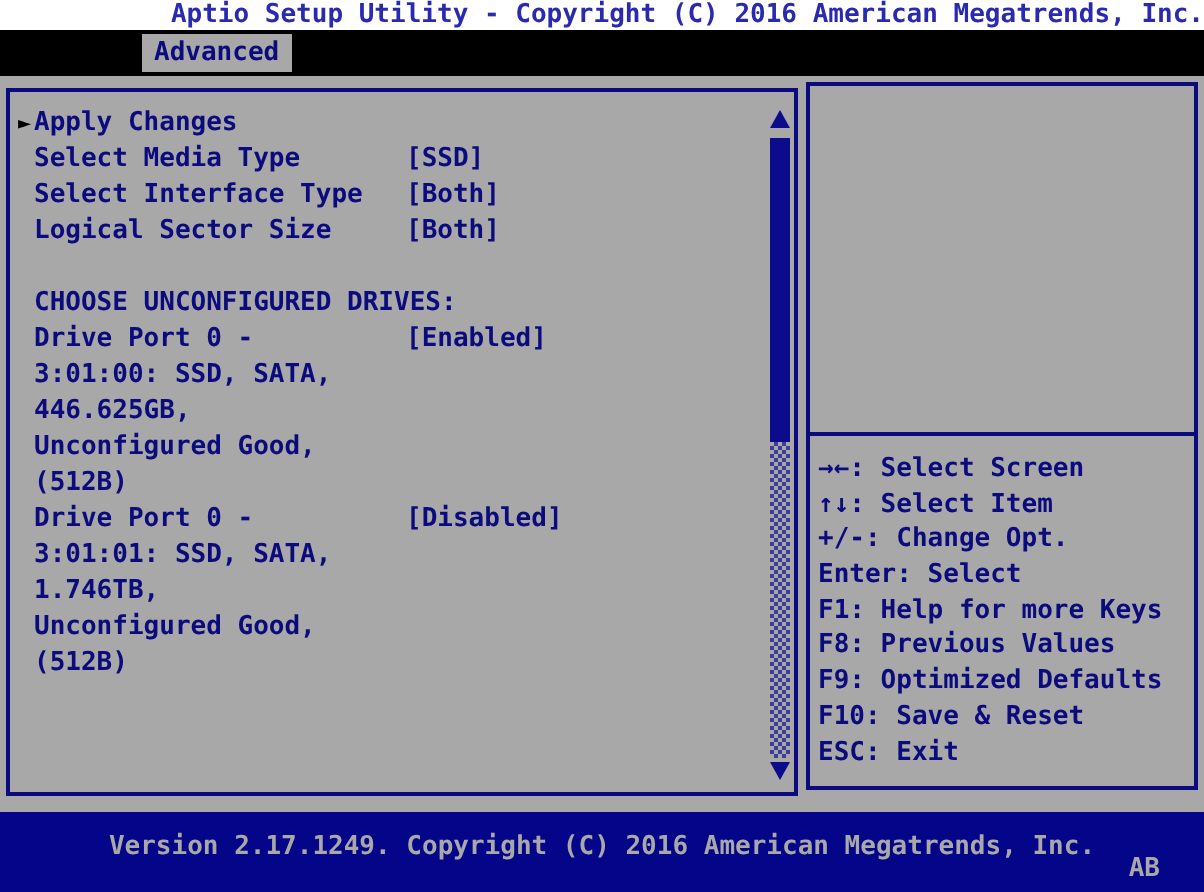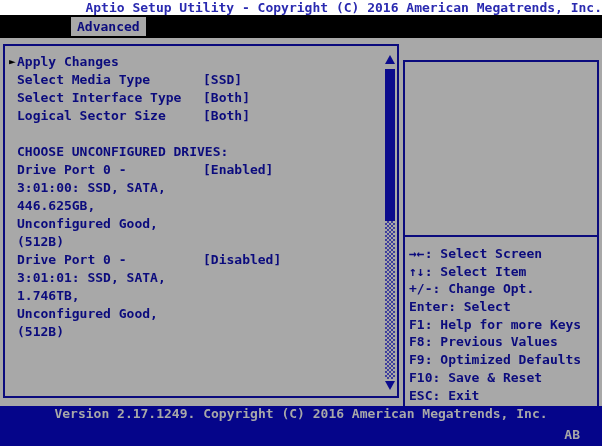--- a/index.html
+++ b/index.html
@@ -85,42 +85,42 @@
   }
   .scroll-down {
     position: absolute; left: 0; bottom: 3px;
     width: 0; height: 0;
     border-left: 5px solid transparent;
     border-right: 5px solid transparent;
     border-top: 9px solid #0b0b8c;
   }
   
   .right-panel {
-    position: absolute; left: 403px; top: 60px; width: 196px; height: 354px;
+    position: absolute; left: 403px; top: 41px; width: 196px; height: 354px;
     border: 2px solid #0b0b7d;
     background: #a8a8a8;
   }
   .rp-top {
     height: 175px;
     border-bottom: 2px solid #0b0b7d;
   }
   .rp-help { padding: 8px 0 0 4px; }
   .help-row {
     height: 17.7px;
     font-size: 13px; line-height: 17.7px;
     color: #0b0b7d;
     white-space: nowrap;
   }
   
   .bottombar {
     position: absolute; left: 0; top: 406px; width: 602px; height: 40px;
     background: #05058a;
   }
   .version {
-    padding-top: 0;
+    padding-top: 10px;
     text-align: center;
     color: #a8a8a8;
     font-size: 13px; line-height: 15px;
     white-space: nowrap;
   }
   .corner {
     position: absolute; right: 22px; bottom: 4px;
     color: #a8a8a8;
     font-size: 13px; line-height: 14px;
   }

